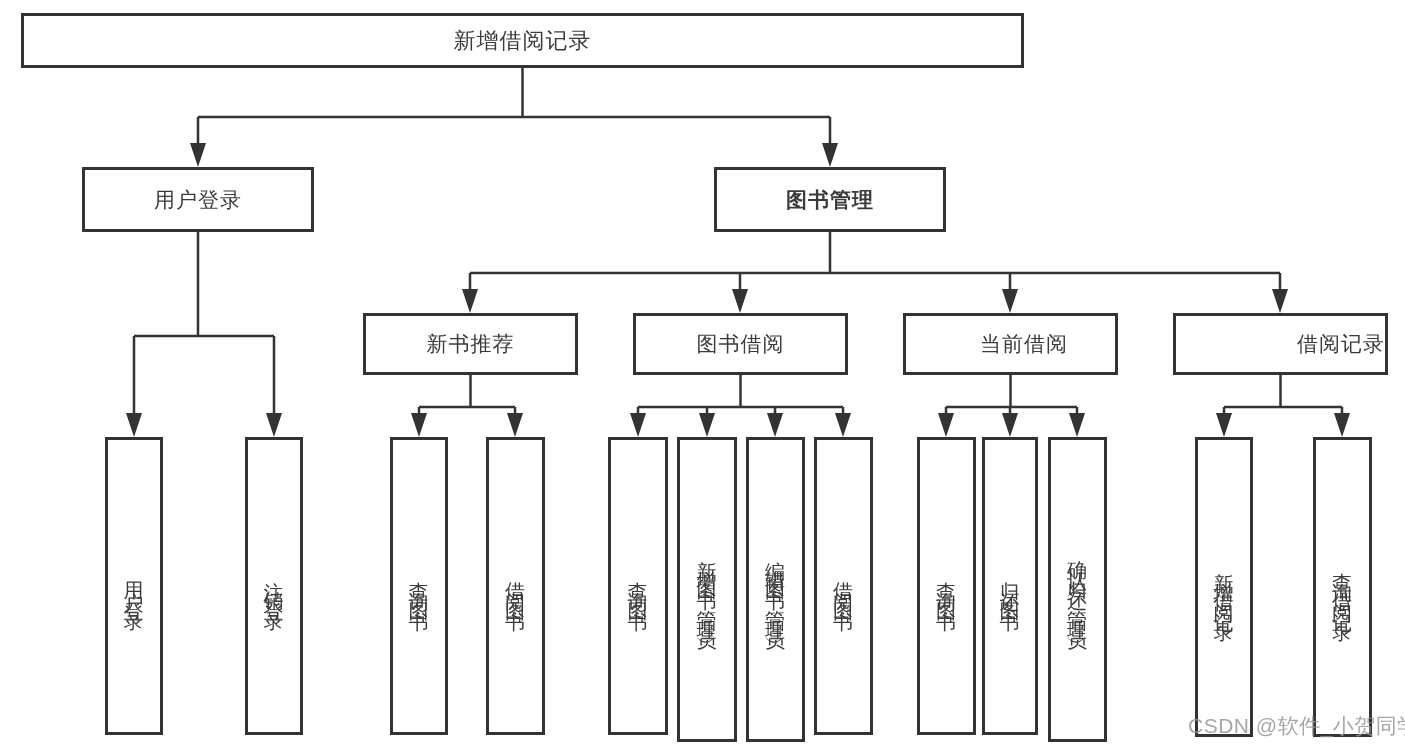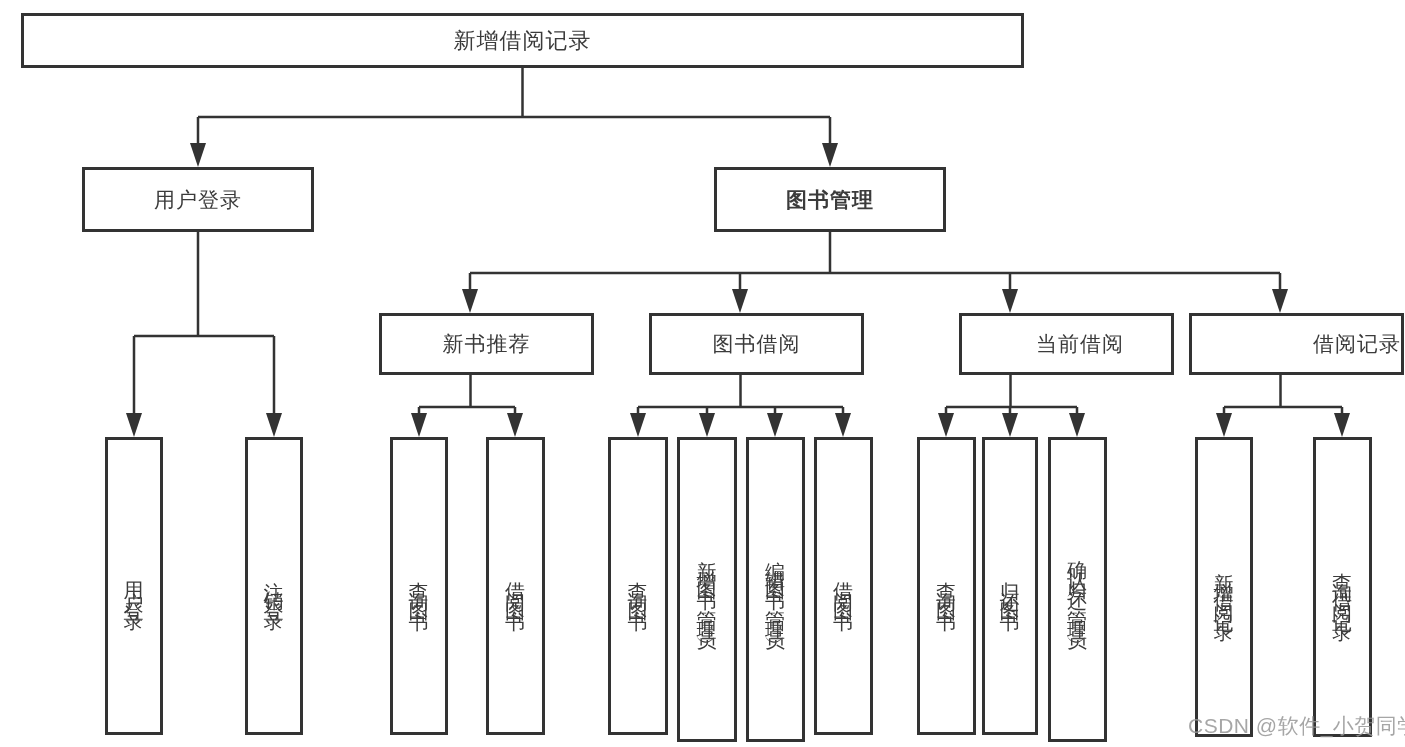--- a/index.html
+++ b/index.html
@@ -8,21 +8,21 @@
     font-family:"Liberation Sans","DejaVu Sans",sans-serif;color:#3b3b3b;
   }
   .edges{position:absolute;left:0;top:0;width:1405px;height:747px;pointer-events:none;}
   .box{
     position:absolute;box-sizing:border-box;background:#ffffff;border:3px solid #333333;
     display:flex;align-items:center;justify-content:center;text-align:center;
     color:#3b3b3b;white-space:nowrap;
   }
   .h1{left:21px;top:13px;width:1003px;height:55px;font-size:22px;letter-spacing:1px;}
   .h2{top:167px;width:232px;height:65px;font-size:21px;letter-spacing:1px;}
-  .h3{top:313px;width:215px;height:62px;font-size:21px;letter-spacing:1px;margin-left:16px;}
+  .h3{top:313px;width:215px;height:62px;font-size:21px;letter-spacing:1px;}
   .vbox{
     top:437px;width:58px;height:298px;font-size:20px;
     writing-mode:vertical-rl;text-orientation:mixed;letter-spacing:10px;line-height:1;
   }
   .vbox.tall{height:305px;}
   .vbox.rec{height:300px;}
   .watermark{
     position:absolute;left:1188px;top:712px;font-size:21px;letter-spacing:0.5px;
     color:rgba(150,150,150,0.85);white-space:nowrap;
   }
@@ -82,21 +82,21 @@
   <div class="box h2" style="left:714px;font-weight:bold;">
     <span>图书管理</span>
   </div>
 
   <div class="box h3" style="left:363px;">
     <span>新书推荐</span>
   </div>
   <div class="box h3" style="left:633px;">
     <span>图书借阅</span>
   </div>
-  <div class="box h3" style="left:943px;padding-left:27px;">
+  <div class="box h3" style="left:903px;padding-left:27px;">
     <span>当前借阅</span>
   </div>
   <div class="box h3" style="left:1173px;justify-content:flex-end;">
     <span>借阅记录</span>
   </div>
 
   <div class="box vbox" style="left:105px;">
     <span>用户登录</span>
   </div>
   <div class="box vbox" style="left:245px;">

